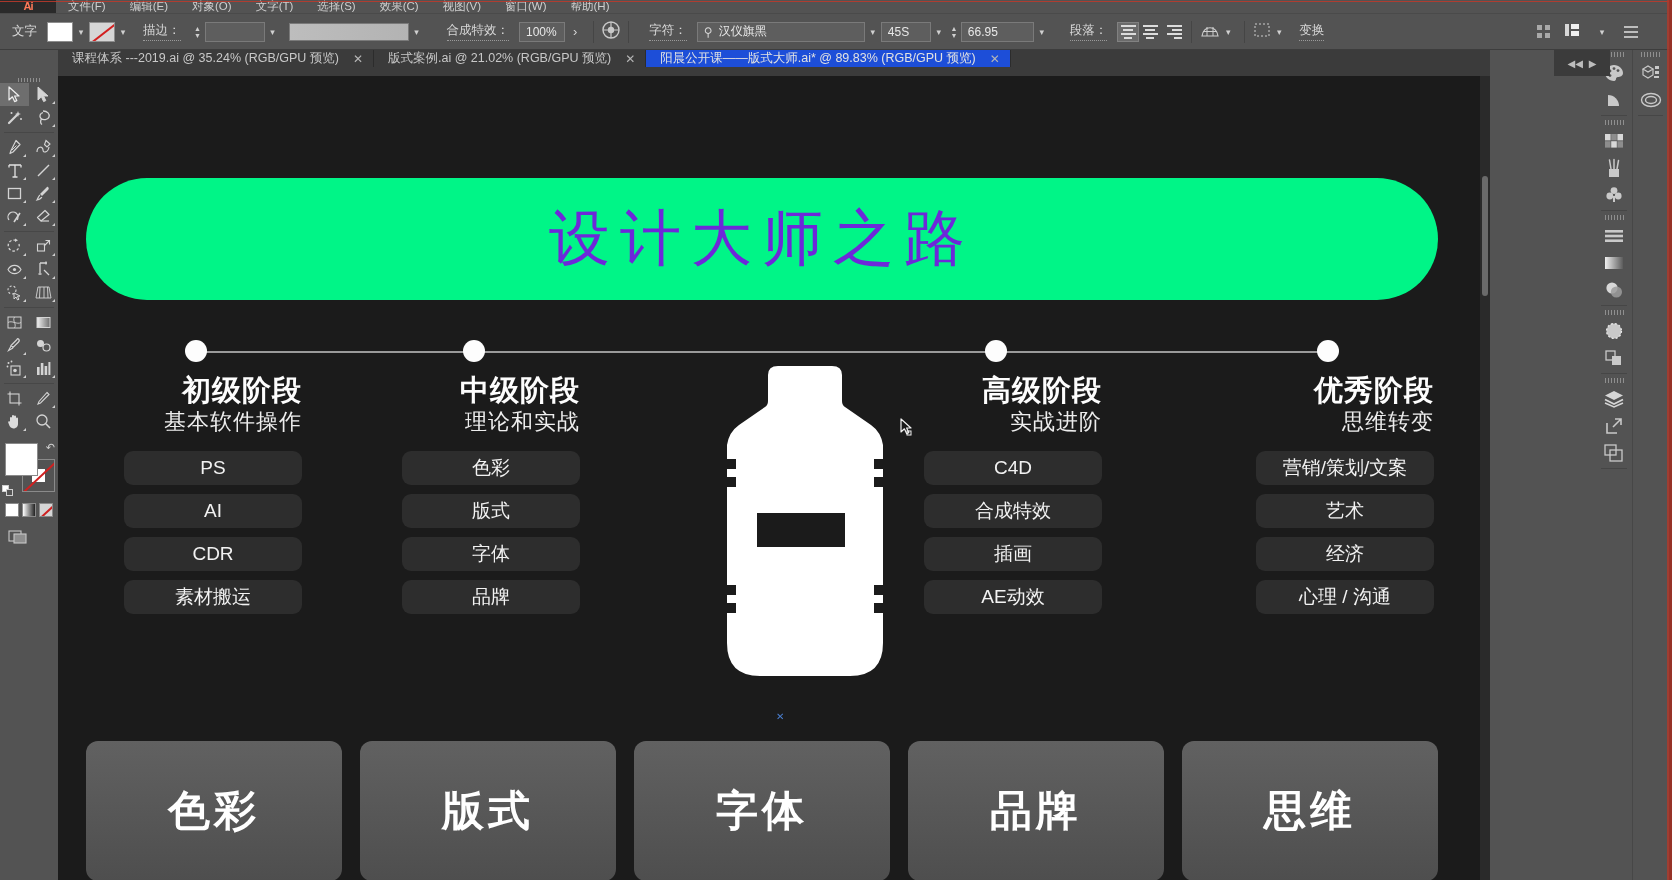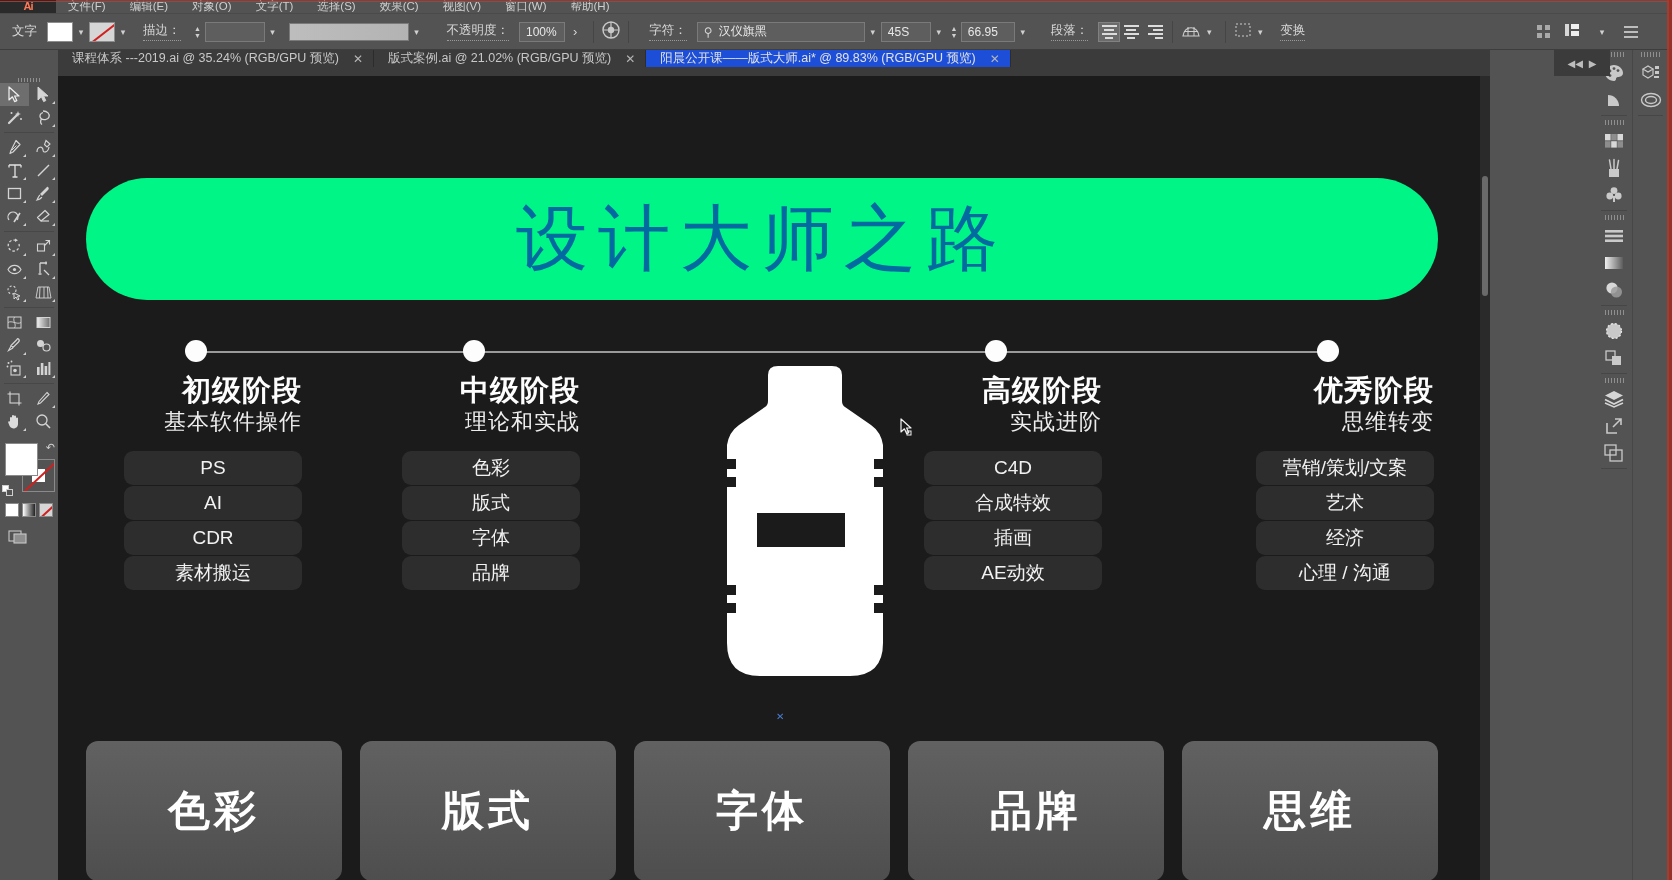--- a/index.html
+++ b/index.html
@@ -72,21 +72,21 @@
     line-height: 7px;
   }
   .field {
     height: 20px; background: #5e5e5e; border: 1px solid #7a7a7a;
     color: #e8e8e8; font-size: 12px; display: flex; align-items: center;
     padding: 0 6px; white-space: nowrap;
   }
   .field.stroke-w { width: 60px; }
   .field.font { width: 168px; }
   .field.style { width: 50px; }
-  .field.size { width: 54px; }
+  .field.size { width: 73px; }
   .field.opacity { width: 46px; background: #5e5e5e; }
   .grad-bar {
     width: 120px; height: 18px;
     background: linear-gradient(90deg,#bdbdbd,#b3b3b3);
     border: 1px solid #7a7a7a;
   }
   .sep { width: 1px; height: 22px; background: #454545; margin: 0 8px; }
   .glyph { color: #d5d5d5; font-size: 13px; }
   .align-btn {
     width: 22px; height: 20px; display: flex; flex-direction: column;
@@ -219,21 +219,21 @@
     background: #6a6a6a; border-radius: 3px;
   }
 
   
   .banner {
     position: absolute; left: 16px; top: 102px; width: 1352px; height: 122px;
     background: #00f587; border-radius: 61px;
     display: flex; align-items: center; justify-content: center;
   }
   .banner-text {
-    color: #0369a1; font-size: 72px; letter-spacing: 10px;
+    color: #6d28d9; font-size: 61px; letter-spacing: 10px;
     font-family: Liberation Mono, monospace;
     white-space: nowrap;
   }
 
   
   .timeline { position: absolute; left: 16px; top: 264px; width: 1352px; height: 24px; }
   .tl-line {
     position: absolute; left: 110px; right: 110px; top: 11px; height: 2px;
     background: #9a9a9a;
   }
@@ -249,21 +249,21 @@
     flex-direction: column; align-items: flex-end;
   }
   .stage-title {
     color: #fdfdfd; font-size: 29px; font-weight: bold; letter-spacing: 1px;
     white-space: nowrap; line-height: 1.12;
   }
   .stage-sub {
     color: #ededed; font-size: 22px; letter-spacing: 1px; white-space: nowrap;
     margin-top: 3px; line-height: 1.15;
   }
-  .pills { margin-top: 16px; width: 178px; display: flex; flex-direction: column; gap: 1px; }
+  .pills { margin-top: 16px; width: 178px; display: flex; flex-direction: column; gap: 9px; }
   .pill {
     height: 34px; border-radius: 9px; background: #2d2d2d;
     display: flex; align-items: center; justify-content: center;
     color: #f2f2f2; font-size: 19px; white-space: nowrap;
   }
 
   
   .bottle { position: absolute; left: 624px; top: 290px; width: 216px; height: 310px; }
   .bottle svg { display: block; }
 
@@ -323,21 +323,21 @@
         <span>▼</span>
       </div>
     <div class="field stroke-w"></div>
     <div class="chev">▾</div>
 
     <div style="width:8px"></div>
     <div class="grad-bar"></div>
     <div class="chev">▾</div>
 
     <div style="width:10px"></div>
-    <div class="ctl-label dotted">不透明度：</div>
+    <div class="ctl-label dotted">合成特效：</div>
     <div class="field opacity">100%</div>
     <div class="glyph" style="margin:0 8px">›</div>
 
     <div class="sep"></div>
     <div>
       <svg width="18" height="18" viewBox="0 0 18 18">
           <circle cx="9" cy="9" r="8" fill="none" stroke="#c9c9c9" stroke-width="1.4"></circle>
           <path d="M9 1 L9 17 M1 9 L17 9" stroke="#c9c9c9" stroke-width="1.2"></path>
           <circle cx="9" cy="9" r="3.2" fill="#c9c9c9"></circle>
         </svg>

